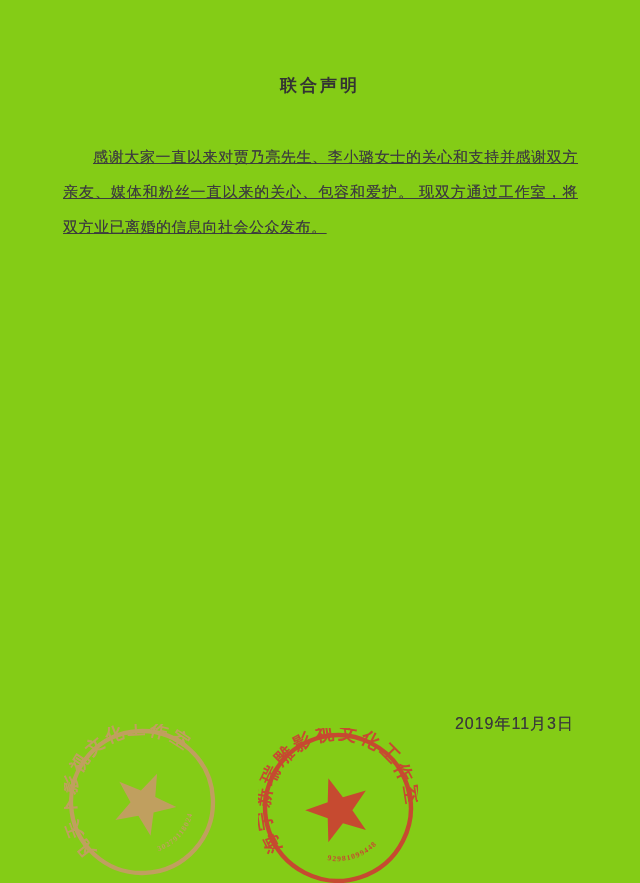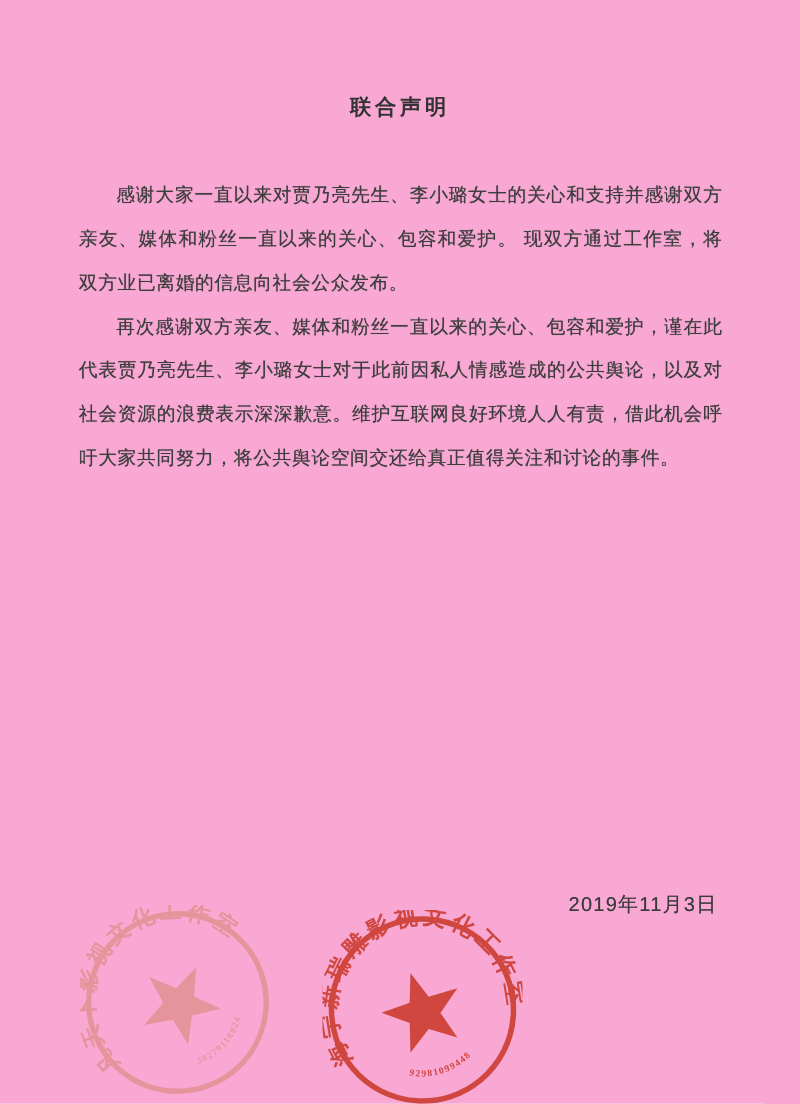--- a/index.html
+++ b/index.html
@@ -5,21 +5,21 @@
   html,body{margin:0;padding:0;}
   body{
     width:640px;height:883px;
     background:#f2f2f0;
     font-family:"Liberation Sans","DejaVu Sans",sans-serif;
     overflow:hidden;
   }
   .sheet{
     position:relative;
     width:640px;height:883px;
-    background:#f9a8d4;
+    background:#84cc16;
     box-sizing:border-box;
   }
   .doc-text{
     filter:blur(.35px);
     color:#3d3d3d;
   }
   .doc-title{
     margin:0;
     padding-top:74px;
     text-align:center;
@@ -29,20 +29,21 @@
     color:#333;
   }
   .doc-body{
     margin:42px 62px 0 63px;
     font-size:15px;
     line-height:35px;
     text-align:justify;
     text-justify:inter-ideograph;
     letter-spacing:.5px;
     text-shadow:0 0 .6px rgba(70,70,70,.75);
+    text-decoration:underline;
   }
   .doc-body p{
     margin:0;
     text-indent:2em;
   }
   .doc-date{
     position:absolute;
     top:714px;
     right:66px;
     font-size:16px;
@@ -74,21 +75,20 @@
 </head>
 <body>
 
 <div class="sheet">
 
   <div class="doc-text">
     <h1 class="doc-title">联合声明</h1>
 
     <div class="doc-body">
       <p>感谢大家一直以来对贾乃亮先生、李小璐女士的关心和支持并感谢双方亲友、媒体和粉丝一直以来的关心、包容和爱护。 现双方通过工作室，将双方业已离婚的信息向社会公众发布。</p>
-      <p>再次感谢双方亲友、媒体和粉丝一直以来的关心、包容和爱护，谨在此代表贾乃亮先生、李小璐女士对于此前因私人情感造成的公共舆论，以及对社会资源的浪费表示深深歉意。维护互联网良好环境人人有责，借此机会呼吁大家共同努力，将公共舆论空间交还给真正值得关注和讨论的事件。</p>
     </div>
 
     <div class="doc-date">2019年11月3日</div>
   </div>
 
   <svg class="seal seal-left" viewBox="0 0 200 200">
     <defs>
       <path id="seal0-arc" d="M 24,140 A 86,86 0 1 1 176,140" fill="none"></path>
       <path id="seal0-num" d="M 42,132 A 66,66 0 0 0 158,132" fill="none"></path>
     </defs>

